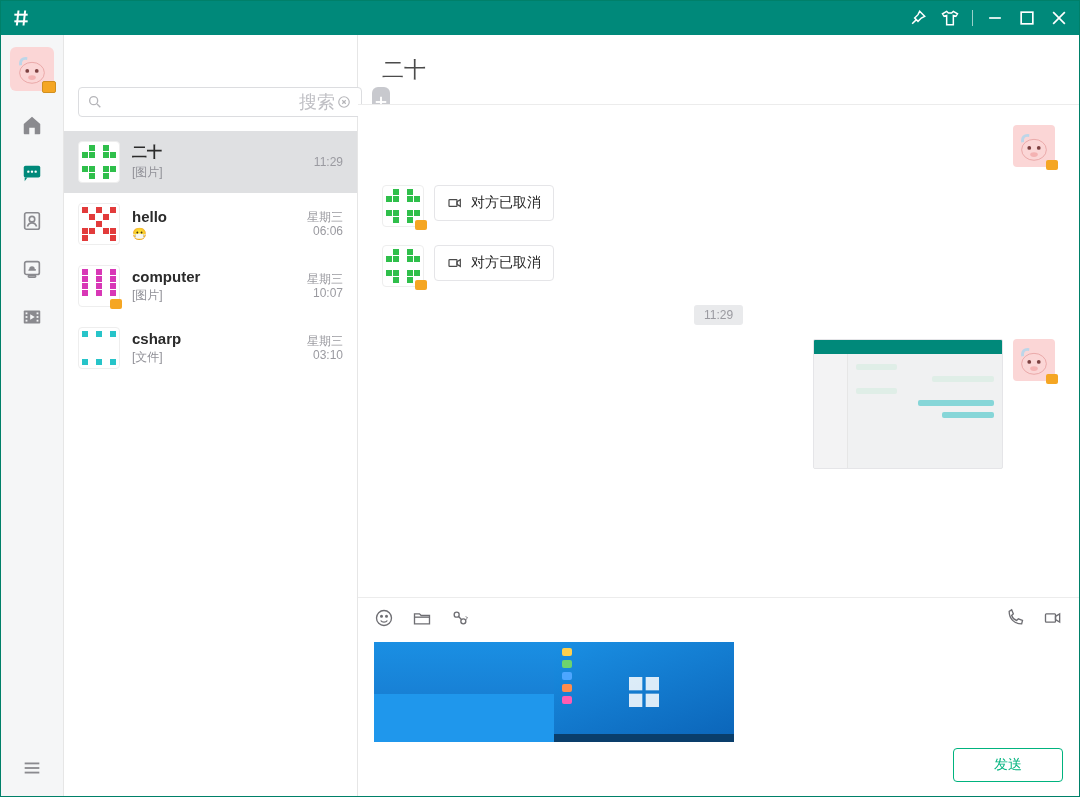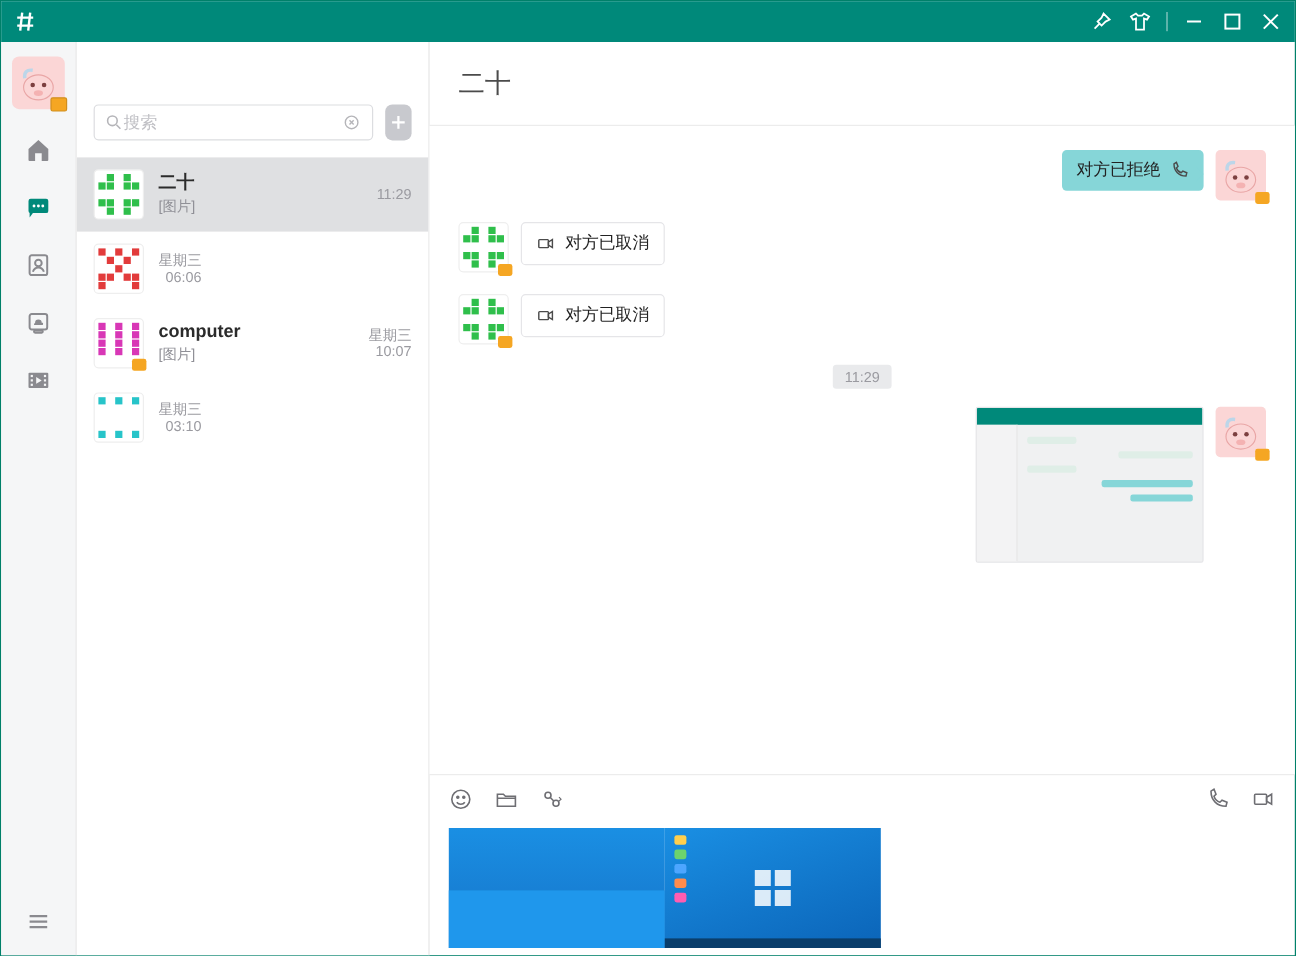--- a/index.html
+++ b/index.html
@@ -24,21 +24,21 @@
 .nav .nav-icon { width: 28px; height: 28px; display: flex; align-items: center; justify-content: center; color: #7b7b7b; cursor: pointer; }
 .nav .nav-icon.active { color: #00897a; position: relative; }
 .nav .nav-icon.active .bubble { background:#00897a; }
 .nav .spacer { flex: 1; }
 .nav .menu-btn { margin-bottom: 14px; color:#8a8a8a; cursor:pointer; }
 
 
 .convlist { width: 294px; background: #fff; border-right: 1px solid #e6e6e6; display: flex; flex-direction: column; }
 .search-row { display: flex; align-items: center; gap: 10px; padding: 52px 14px 14px 14px; }
 .search-box { flex: 1; height: 30px; border: 1px solid #dcdde0; border-radius: 4px; display: flex; align-items: center; padding: 0 8px; color: #aeaeb2; background:#fff; }
-.search-box input { flex: 1; border: none; outline: none; font-size: 14px; color: #be185d; background: transparent; }
+.search-box input { flex: 1; border: none; outline: none; font-size: 18px; color: #be185d; background: transparent; text-align: right; }
 .search-box input::placeholder { color: #bfbfc4; }
 .clear-btn { width: 18px; height: 18px; border-radius: 50%; color:#b5b5b9; display:flex; align-items:center; justify-content:center; cursor:pointer; }
 .add-btn { width: 30px; height: 30px; background: #c8c9ce; border-radius: 6px; display: flex; align-items: center; justify-content: center; color: #fff; font-size: 22px; cursor: pointer; }
 .convs { flex: 1; overflow: auto; }
 .conv { display: flex; align-items: center; padding: 10px 14px; gap: 12px; cursor: pointer; }
 .conv.active { background: #dfe0e2; }
 .conv .cava { width: 42px; height: 42px; border-radius: 4px; position: relative; display:flex; align-items:center; justify-content:center; background:#fff; border:1px solid #eee; }
 .conv .cava .camera { position:absolute; right:-3px; bottom:-3px; width:12px; height:10px; background:#f5a623; border-radius:2px; }
 .conv .info { flex: 1; min-width: 0; }
 .conv .name { font-size: 15px; color: #2b2b2b; font-weight: 600; }
@@ -291,20 +291,24 @@
                 <span style="background:#e23b3b"></span>
                 <span style="background:#e23b3b"></span>
                 <span style="background:#e23b3b"></span>
                 <span style="background:transparent"></span>
                 <span style="background:transparent"></span>
                 <span style="background:transparent"></span>
                 <span style="background:#e23b3b"></span>
               </div>
 
     </div>
+    <div class="info">
+      <div class="name">hello</div>
+      <div class="prev">😷</div>
+    </div>
     <div class="meta">
       <div>星期三</div>
               <div>06:06</div>
     </div>
           </div>
           <div class="conv">
     <div class="cava">
       <div class="pix">
                 <span style="background:#d837b6"></span>
                 <span style="background:transparent"></span>
@@ -367,40 +371,38 @@
                 <span style="background:transparent"></span>
                 <span style="background:transparent"></span>
                 <span style="background:#27c4c9"></span>
                 <span style="background:transparent"></span>
                 <span style="background:#27c4c9"></span>
                 <span style="background:transparent"></span>
                 <span style="background:#27c4c9"></span>
               </div>
 
     </div>
+    <div class="info">
+      <div class="name">csharp</div>
+      <div class="prev">[文件]</div>
+    </div>
     <div class="meta">
       <div>星期三</div>
               <div>03:10</div>
     </div>
           </div>
         </div>
     </div>
 
     <div class="chat">
       <div class="chat-header">
         <span>二十</span>
       </div>
       <div class="chat-msgs" id="msgs">
           <div class="msg-row right">
-            <div class="bubble-msg bubble-right">
-      <span>对方已拒绝</span>
-              <svg width="16" height="16" viewBox="0 0 24 24" fill="none" stroke="#4b4b4b" stroke-width="1.8">
-                <path d="M5 4c0 9 6 15 15 15l1-4-5-2-2 2c-3-1-5-3-6-6l2-2-2-5z"></path>
-              </svg>
-    </div>
             <div class="msg-ava pink">
       <div class="face">
                 <svg width="38" height="38" viewBox="0 0 40 40">
     <ellipse cx="20" cy="24" rx="13" ry="11" fill="#fbd6d6" stroke="#e9a6a6"></ellipse>
     <circle cx="15" cy="22" r="2" fill="#7c4040"></circle>
                   <circle cx="25" cy="22" r="2" fill="#7c4040"></circle>
     <ellipse cx="20" cy="29" rx="4" ry="2.5" fill="#f4b2b2"></ellipse>
     <path d="M8 16 q-1 -8 7 -7" fill="none" stroke="#bcd6e9" stroke-width="3"></path>
                 </svg>
               </div>
@@ -577,16 +579,19 @@
               <svg style="position:absolute;left:50%;top:50%;transform:translate(-50%,-50%);" width="40" height="40" viewBox="0 0 24 24" fill="rgba(255,255,255,.85)">
                   <rect x="3" y="3" width="8" height="8"></rect>
                   <rect x="13" y="3" width="8" height="8"></rect>
                   <rect x="3" y="13" width="8" height="8"></rect>
                   <rect x="13" y="13" width="8" height="8"></rect>
                 </svg>
               <div style="position:absolute;left:0;right:0;bottom:0;height:8px;background:#0a3e6b;"></div>
             </div>
           </div>
         </div>
+        <div class="send-row">
+          <button class="send-btn">发送</button>
+        </div>
       </div>
     </div>
   </div>
 </div>
 
 </body></html>

